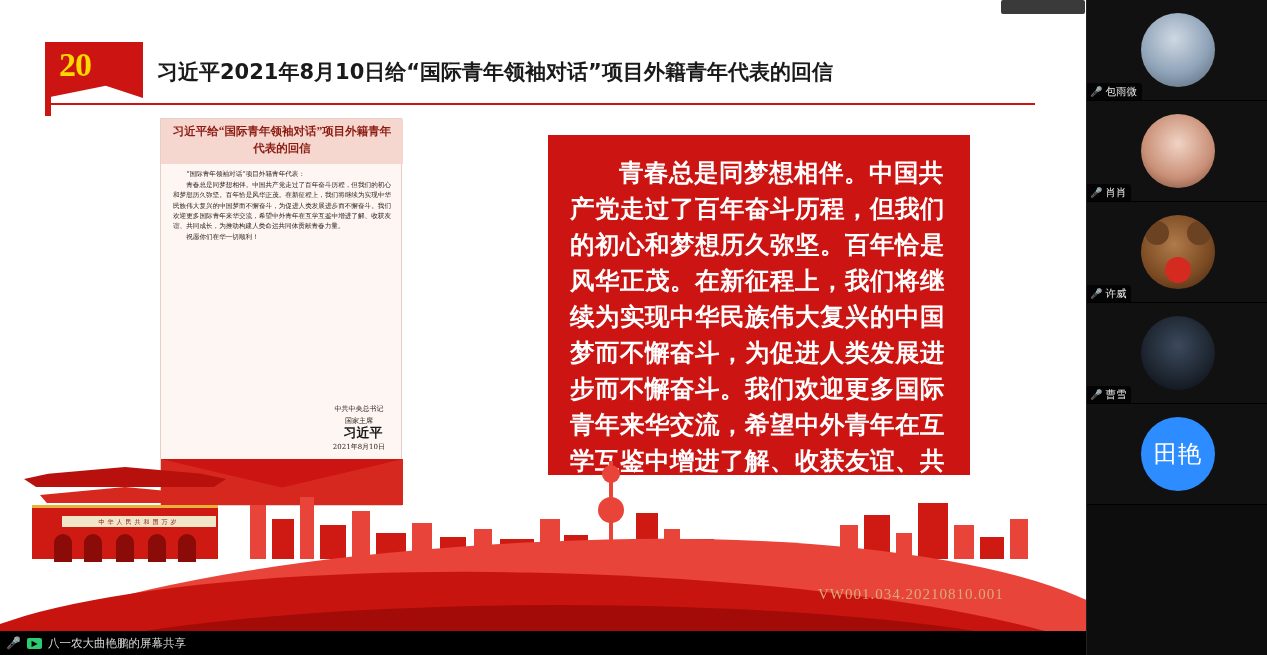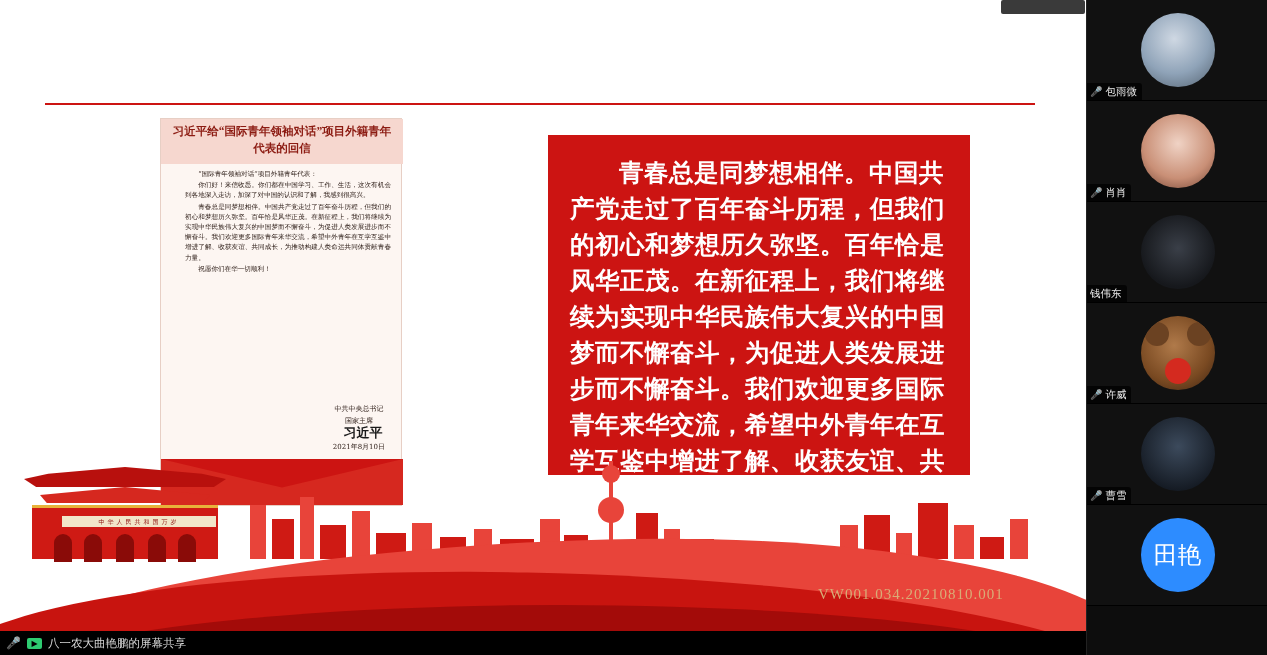--- a/index.html
+++ b/index.html
@@ -65,21 +65,21 @@
     position: absolute; left: 8px; top: 4px; width: 226px;
     text-align: center; color: #8c1b12; font-weight: bold;
     font-size: 11.5px; line-height: 17px;
     font-family: Liberation Serif, serif;
   }
   #letter-body {
     position: absolute; left: 12px; top: 50px; width: 218px; height: 280px;
     font-size: 6.6px; line-height: 10.2px; color: #2a1a14;
     font-family: "DejaVu Serif", serif; text-align: justify;
   }
-  #letter-body p { text-indent: 2em; margin-bottom: 1px; margin-left: 12px; }
+  #letter-body p { text-indent: 2em; margin-bottom: 1px; }
   #letter-sign {
     position: absolute; right: 16px; bottom: 52px; text-align: center;
     font-size: 7px; line-height: 12px; color: #2a1a14;
     font-family: "DejaVu Serif", serif;
   }
   #letter-sign .hand {
     font-size: 13px; font-weight: bold; color: #1a1a1a;
     display: inline-block; margin-left: 8px;
   }
   #envelope {
@@ -242,28 +242,35 @@
   .red-ball { position:absolute; width:26px; height:26px; border-radius:50%; background:#d42a1f; }
 </style>
 </head>
 <body>
 
 <div id="app">
 
   <div id="share-area">
     <div id="slide">
 
+      <div id="title-row">
+        <div id="flag-pole"></div>
+        <div id="flag-badge">
+          <div class="flag-shape"></div>
+          <div class="flag-num">20</div>
+        </div>
+        <div id="slide-title">习近平2021年8月10日给“国际青年领袖对话”项目外籍青年代表的回信</div>
+      </div>
       <div id="title-rule"></div>
 
       <div id="letter-card">
         <div id="letter-head"></div>
         <div id="letter-head-text">习近平给“国际青年领袖对话”项目外籍青年代表的回信</div>
         <div id="letter-body">
           <p>“国际青年领袖对话”项目外籍青年代表：</p>
-          <p>你们好！来信收悉。你们都在中国学习、工作、生活，这次有机会到各地深入走访，加深了对中国的认识和了解，我感到很高兴。</p>
           <p>青春总是同梦想相伴。中国共产党走过了百年奋斗历程，但我们的初心和梦想历久弥坚。百年恰是风华正茂。在新征程上，我们将继续为实现中华民族伟大复兴的中国梦而不懈奋斗，为促进人类发展进步而不懈奋斗。我们欢迎更多国际青年来华交流，希望中外青年在互学互鉴中增进了解、收获友谊、共同成长，为推动构建人类命运共同体贡献青春力量。</p>
           <p>祝愿你们在华一切顺利！</p>
         </div>
         <div id="letter-sign">
           <div style="white-space:pre-line;">中共中央总书记
 国家主席</div>
           <div class="hand">习近平</div>
           <div>2021年8月10日</div>
         </div>
         <div id="envelope">
@@ -348,26 +355,20 @@
     </div>
 
     <div class="tile">
       <div class="avatar av-b"></div>
       <div class="name-chip">
         <span class="micicon">🎤</span>
         <span class="nm">肖肖</span>
       </div>
     </div>
 
-    <div class="tile">
-      <div class="avatar av-c"></div>
-      <div class="name-chip">
-        <span class="nm">钱伟东</span>
-      </div>
-    </div>
 
     <div class="tile">
       <div class="avatar av-d">
         <span class="bear-ear" style="left:4px; top:6px;"></span>
         <span class="bear-ear" style="right:4px; top:6px;"></span>
         <span class="red-ball" style="left:24px; bottom:6px;"></span>
       </div>
       <div class="name-chip">
         <span class="micicon">🎤</span>
         <span class="nm">许威</span>

